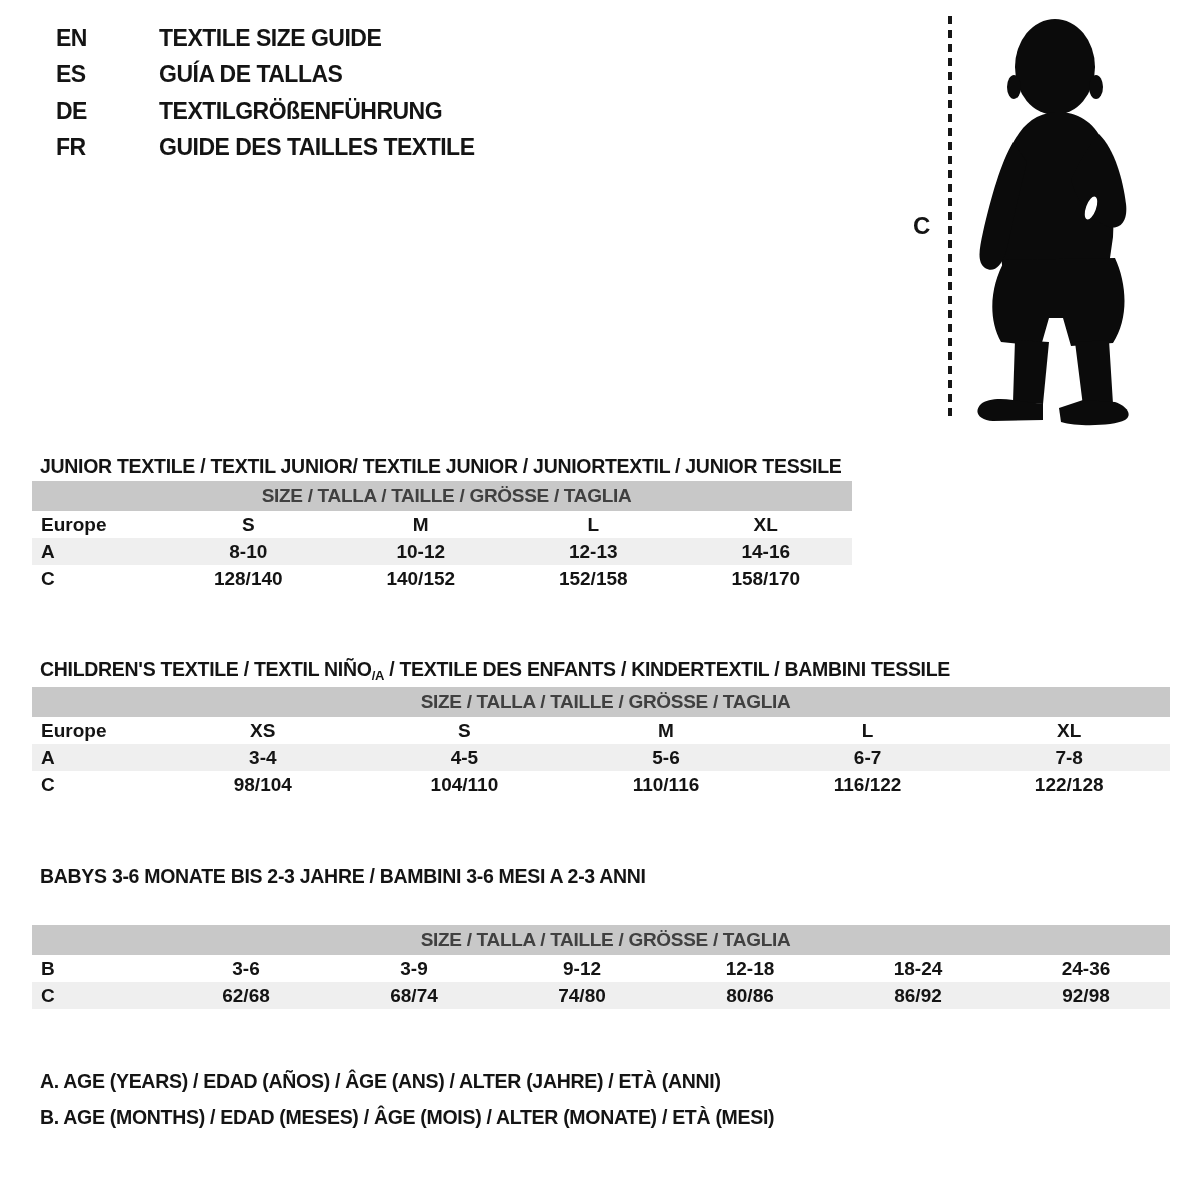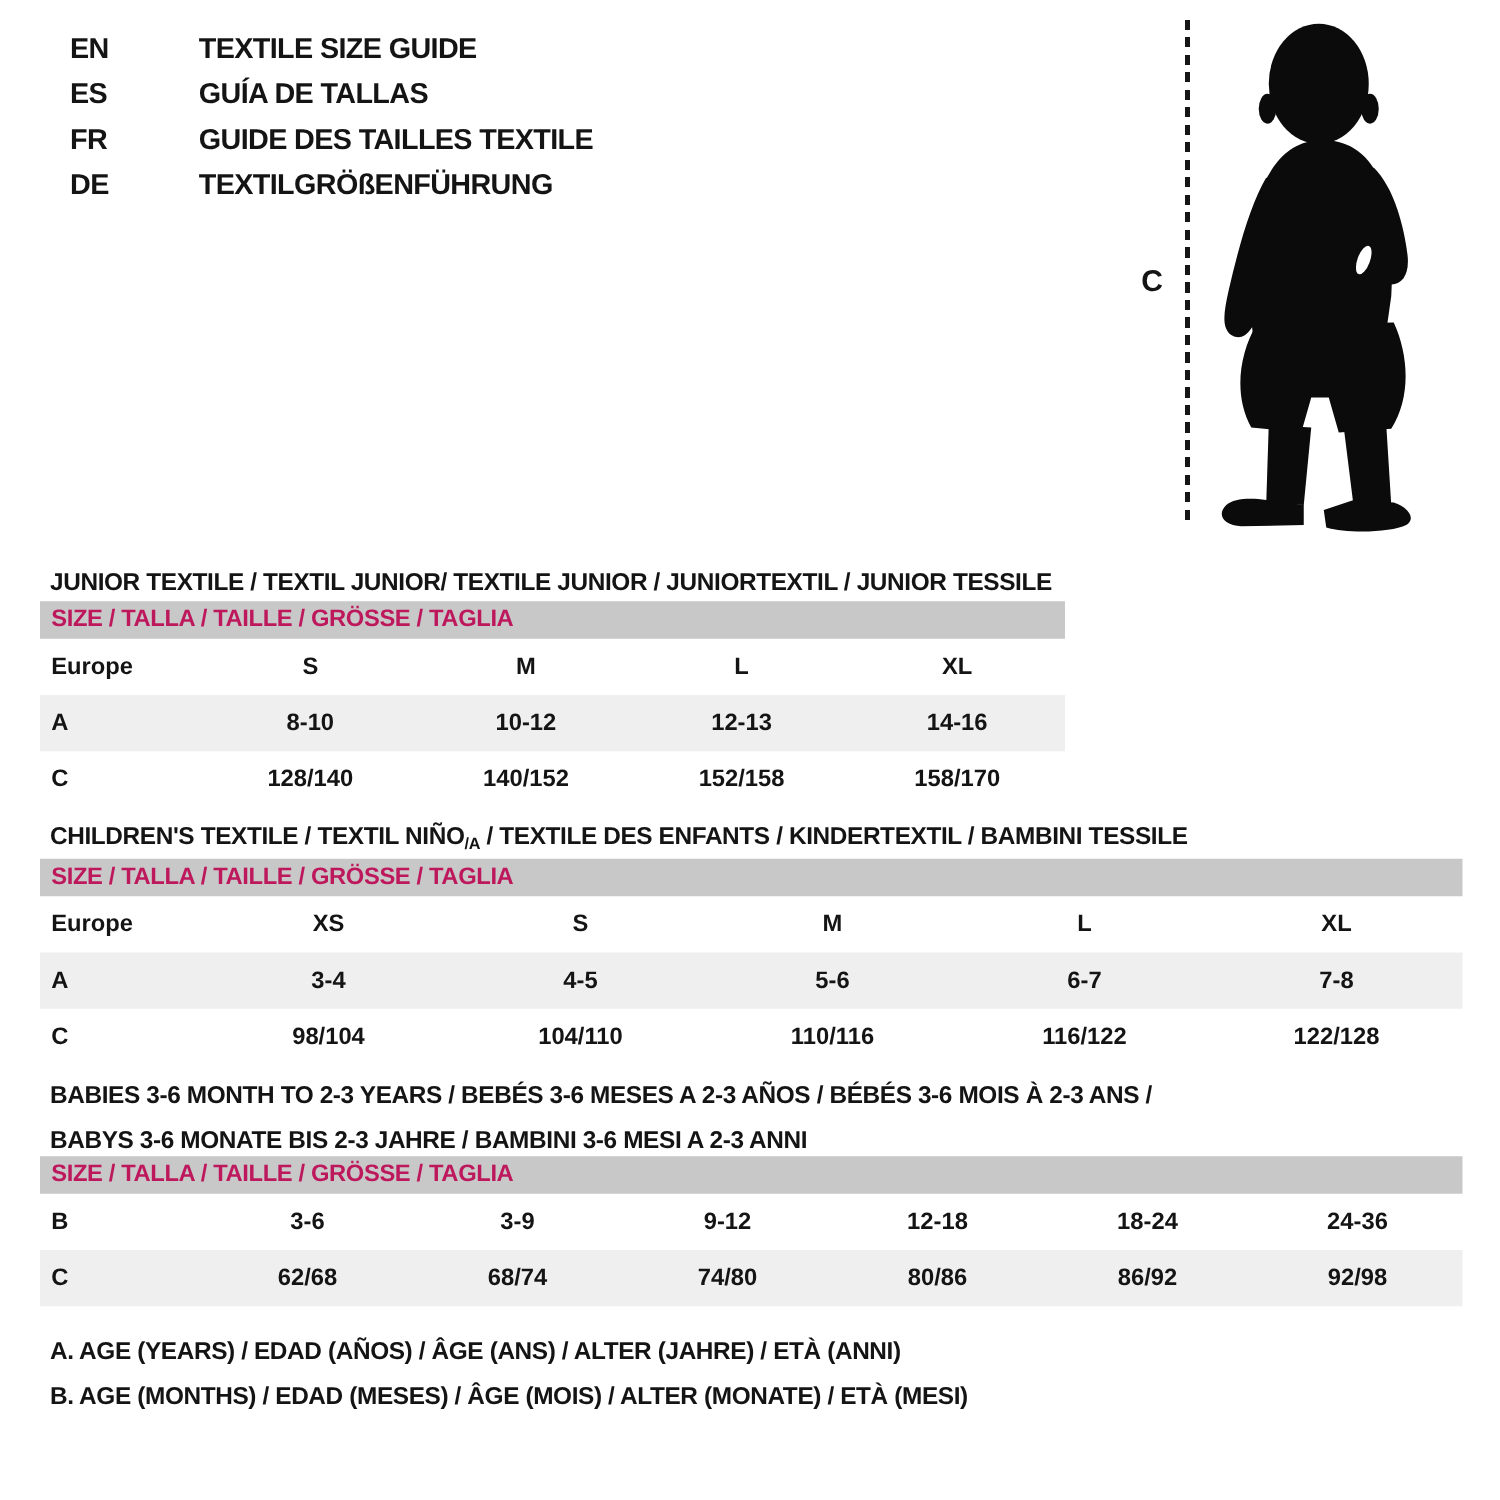--- a/index.html
+++ b/index.html
@@ -29,24 +29,24 @@
   }
   .heading-sub { font-size:13px; vertical-align:-4px; letter-spacing:-0.3px; }
   .babies-heading { line-height:36px; }
 
   
   .tbl { position:absolute; left:32px; }
   .tbl-junior  { top:481px; width:820px; }
   .tbl-children{ top:687px; width:1138px; }
   .tbl-babies  { top:925px; width:1138px; }
   .size-bar {
-    height:30px; line-height:30px; background:#c8c8c8; color:#be185d;
-    font-size:19px; padding-left:9px; letter-spacing:-0.3px;
+    height:30px; line-height:30px; background:#c8c8c8; color:#404040;
+    font-size:19px; padding-left:9px; letter-spacing:-0.3px;text-align:center;
   }
-  .row { display:grid; height:45px; align-items:center; font-size:19px; }
+  .row { display:grid; height:27px; align-items:center; font-size:19px; }
   .cols4 { grid-template-columns:130px repeat(4,1fr); }
   .cols5 { grid-template-columns:130px repeat(5,1fr); }
   .cols6 { grid-template-columns:130px repeat(6,1fr); }
   .row .label { padding-left:9px; text-align:left; }
   .row .cell  { text-align:center; }
   .row.shade  { background:#efefef; }
 
   .heading-junior   { top:435px;margin-top:20px; }
   .heading-children { top:642px; }
   .heading-babies   { top:842px; }
@@ -63,26 +63,26 @@
   <div class="lang-list">
     <div class="lang-row">
       <span class="lang-code">EN</span>
       <span class="lang-label">TEXTILE SIZE GUIDE</span>
     </div>
     <div class="lang-row">
       <span class="lang-code">ES</span>
       <span class="lang-label">GUÍA DE TALLAS</span>
     </div>
     <div class="lang-row">
+      <span class="lang-code">DE</span>
+      <span class="lang-label">TEXTILGRÖßENFÜHRUNG</span>
+    </div>
+    <div class="lang-row">
       <span class="lang-code">FR</span>
       <span class="lang-label">GUIDE DES TAILLES TEXTILE</span>
-    </div>
-    <div class="lang-row">
-      <span class="lang-code">DE</span>
-      <span class="lang-label">TEXTILGRÖßENFÜHRUNG</span>
     </div>
   </div>
 
   <span class="figure-label">C</span>
   <div class="dashed-line"></div>
   <svg class="silhouette" viewBox="0 0 178 415" xmlns="http://www.w3.org/2000/svg">
     <g fill="#0b0b0b">
       <ellipse cx="92" cy="55" rx="40" ry="48"></ellipse>
       <ellipse cx="51" cy="75" rx="7" ry="12"></ellipse>
       <ellipse cx="133" cy="75" rx="7" ry="12"></ellipse>
@@ -147,21 +147,20 @@
       <span class="label">C</span>
       <span class="cell">98/104</span>
       <span class="cell">104/110</span>
       <span class="cell">110/116</span>
       <span class="cell">116/122</span>
       <span class="cell">122/128</span>
     </div>
   </div>
 
   <h2 class="section-heading babies-heading heading-babies">
-    <span style="display:block">BABIES 3-6 MONTH TO 2-3 YEARS / BEBÉS 3-6 MESES A 2-3 AÑOS / BÉBÉS 3-6 MOIS À 2-3 ANS /</span>
     <span style="display:block">BABYS 3-6 MONATE BIS 2-3 JAHRE / BAMBINI 3-6 MESI A 2-3 ANNI</span>
   </h2>
   <div class="tbl tbl-babies">
     <div class="size-bar">SIZE / TALLA / TAILLE / GRÖSSE / TAGLIA</div>
     <div class="row cols6">
       <span class="label">B</span>
       <span class="cell">3-6</span>
       <span class="cell">3-9</span>
       <span class="cell">9-12</span>
       <span class="cell">12-18</span>

